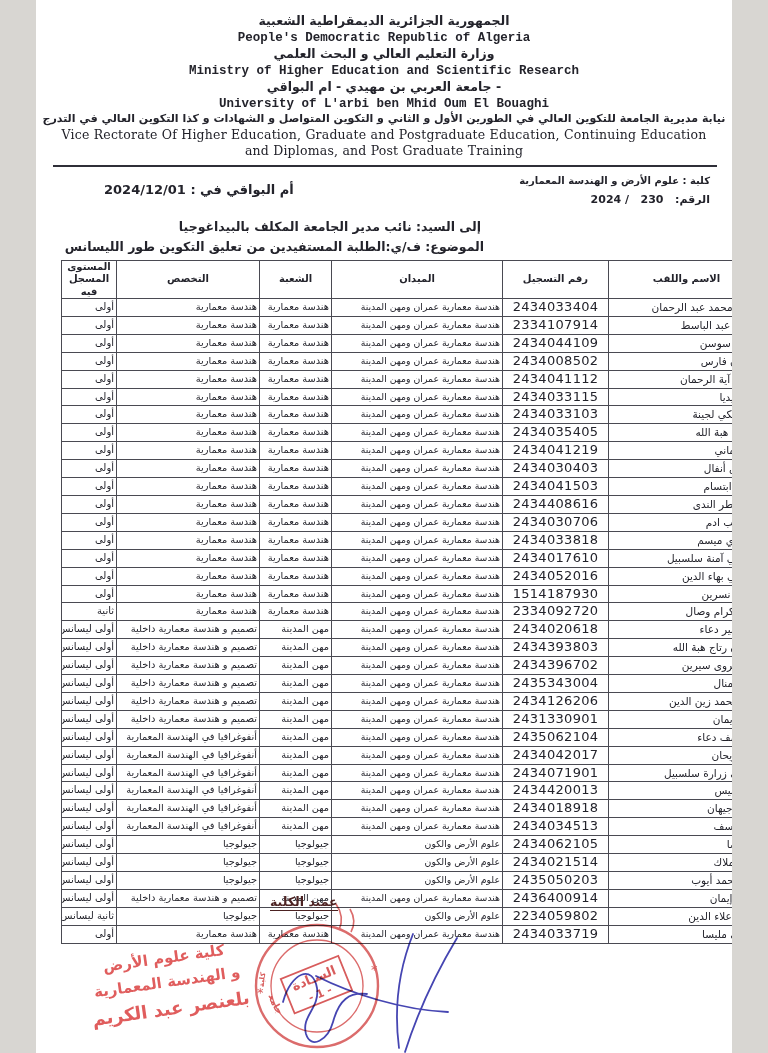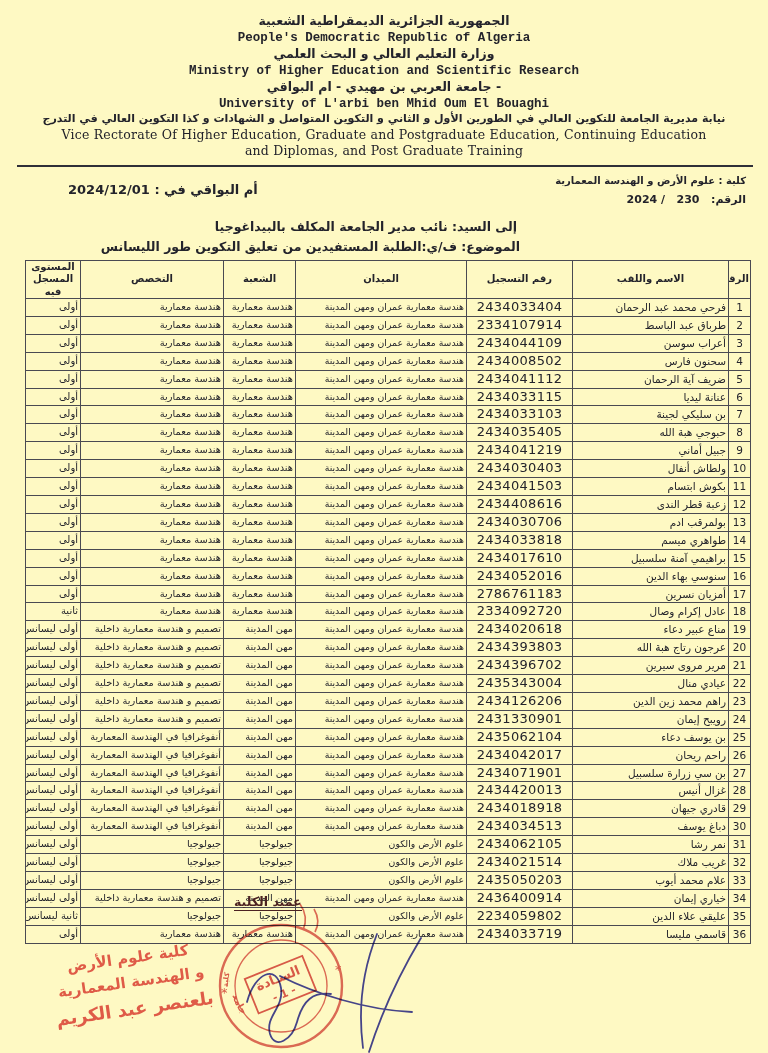--- a/index.html
+++ b/index.html
@@ -1,20 +1,20 @@
 <!DOCTYPE html>
 <html lang="ar"><head>
 <meta charset="utf-8">
 <style>
   html,body{margin:0;padding:0;background:#d8d6d2;}
   .page{
     position:relative;
-    width:768px;height:1053px;
+    width:696px;height:1053px;
     margin:0 auto;
-    background:#fef9c3;
+    background:#ffffff;
     font-family:"DejaVu Sans",sans-serif;
     color:#23232b;
     overflow:hidden;
   }
   
   .doc-header{padding-top:13px;text-align:center;line-height:1.32;}
   .h-ar{font-size:12.5px;font-weight:bold;}
   .h-en{font-size:12.5px;font-weight:bold;font-family:Liberation Mono, monospace;}
   .h-ar-small{font-size:11px;font-weight:bold;}
   .h-en-serif{font-family:"DejaVu Serif","Liberation Serif",serif;font-size:12.5px;font-weight:normal;letter-spacing:.2px;}
@@ -260,21 +260,21 @@
       <td class="c-name">سنوسي بهاء الدين</td>
       <td class="c-reg">2434052016</td>
       <td class="c-field">هندسة معمارية عمران ومهن المدينة</td>
       <td class="c-branch">هندسة معمارية</td>
       <td class="c-spec">هندسة معمارية</td>
       <td class="c-level">أولى</td>
     </tr>
         <tr>
       <td class="c-no">17</td>
       <td class="c-name">أمزيان نسرين</td>
-      <td class="c-reg">2786761183</td>
+      <td class="c-reg">1514187930</td>
       <td class="c-field">هندسة معمارية عمران ومهن المدينة</td>
       <td class="c-branch">هندسة معمارية</td>
       <td class="c-spec">هندسة معمارية</td>
       <td class="c-level">أولى</td>
     </tr>
         <tr>
       <td class="c-no">18</td>
       <td class="c-name">عادل إكرام وصال</td>
       <td class="c-reg">2334092720</td>
       <td class="c-field">هندسة معمارية عمران ومهن المدينة</td>

